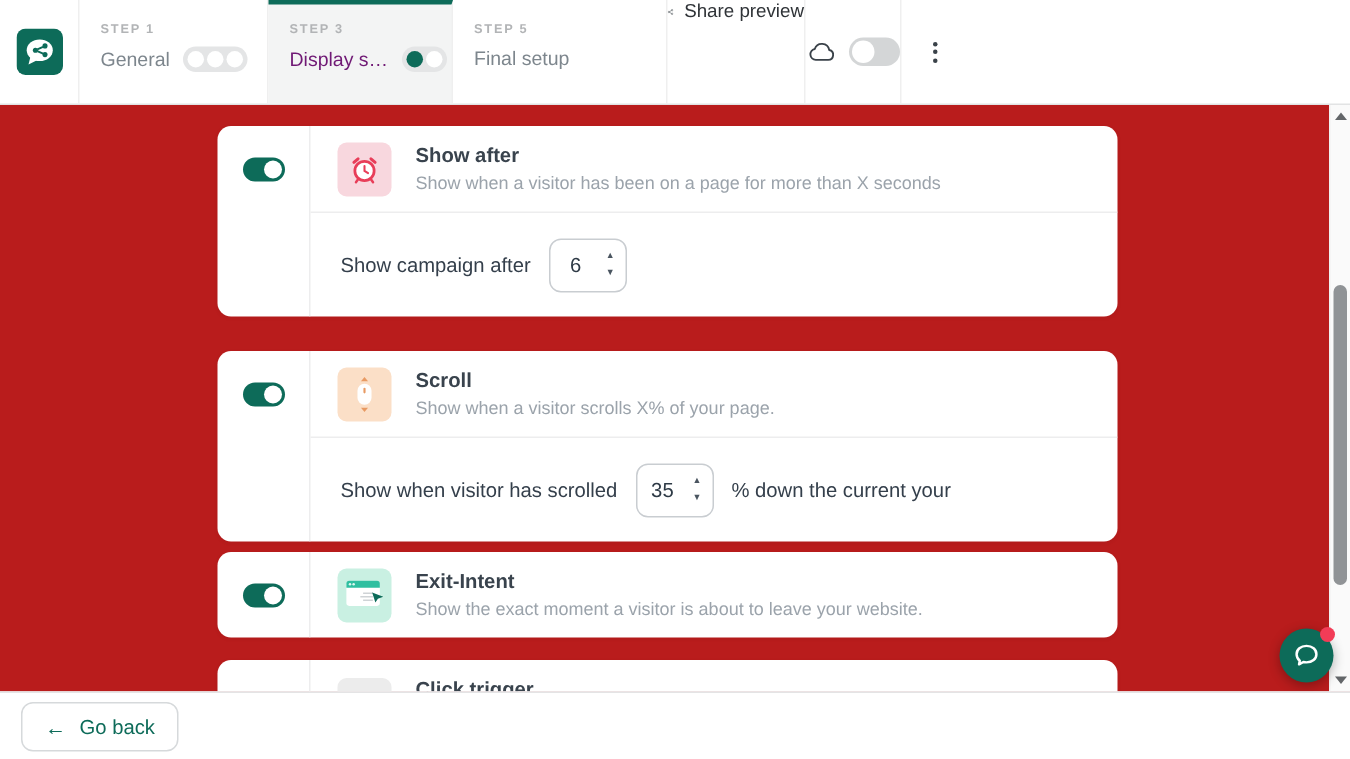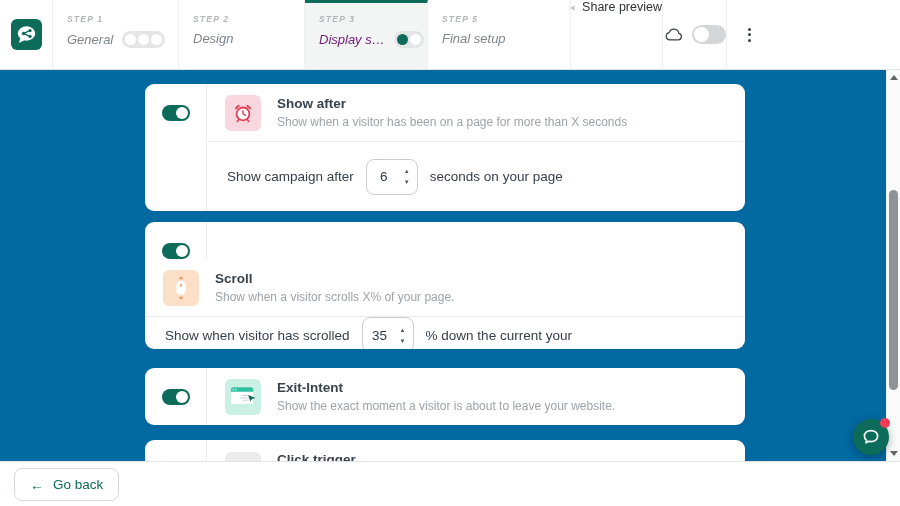--- a/index.html
+++ b/index.html
@@ -5,21 +5,21 @@
   * { margin:0; padding:0; box-sizing:border-box; }
   body { font-family:"Liberation Sans", sans-serif; background:#dfe3e6; }
   .app { position:relative; width:900px; height:506px; background:#f3f4f4; overflow:hidden; margin:0 auto; }
 
   
   .header { position:absolute; top:0; left:0; width:900px; height:70px; background:#fff;
             border-bottom:1px solid #e2e3e4; display:flex; z-index:5; }
   .hcell { border-right:1px solid #efefef; height:100%; position:relative; }
   .logo-cell { width:53px; display:flex; align-items:center; justify-content:center; }
   .logo { width:31px; height:31px; }
-  .tab { padding:14px 0 0 14px; cursor:pointer; overflow:hidden;font-style:italic; }
+  .tab { padding:14px 0 0 14px; cursor:pointer; overflow:hidden; }
   .tab .step-label { font-size:8.5px; letter-spacing:1.2px; color:#b2b4b6; font-weight:bold; margin-bottom:7px; white-space:nowrap; }
   .tab .tab-row { display:flex; align-items:center; gap:9px; }
   .tab .tab-name { font-size:13px; color:#7d868d; white-space:nowrap; }
   .tab[data-state="active"] { background:#f3f4f4; border-top:3px solid #0d6b59; padding-top:11px; }
   .tab[data-state="active"] .tab-name { color:#701a75; }
   .pill { background:#e4e5e6; border-radius:9px; height:17px; display:flex; align-items:center; gap:2px; padding:0 3px; flex:none; }
   .dot { width:11px; height:11px; border-radius:50%; display:inline-block; }
   .dot.off { background:#fff; }
   .dot.on { background:#0d6b59; }
   .dot.dim { background:#cfd0d1; }
@@ -34,21 +34,21 @@
   .toggle { width:28px; height:16px; border-radius:9px; position:relative; cursor:pointer; flex:none; }
   .toggle .knob { position:absolute; top:2px; width:12px; height:12px; border-radius:50%; background:#fff; }
   .toggle[data-state="on"] { background:#0d6b59; }
   .toggle[data-state="on"] .knob { right:2px; }
   .toggle[data-state="off"] { background:#d4d6d7; }
   .toggle[data-state="off"] .knob { left:2px; }
   .toggle.lg { width:34px; height:19px; border-radius:11px; }
   .toggle.lg .knob { width:15px; height:15px; }
 
   
-  .content { position:absolute; top:70px; left:0; width:900px; height:391px; background:#0369a1; overflow:hidden; }
+  .content { position:absolute; top:70px; left:0; width:900px; height:391px; background:#b91c1c; overflow:hidden; }
   .card { position:absolute; left:145px; width:600px; background:#fff; border-radius:9px;
           box-shadow:0 1px 3px rgba(0,0,0,.05); display:flex; overflow:hidden; }
   .toggle-col { width:62px; border-right:1px solid #ededee; display:flex; justify-content:center; padding-top:21px; flex:none; }
   .card-main { flex:1; display:flex; flex-direction:column; }
   .card-head { height:57px; display:flex; align-items:center; gap:16px; padding-left:18px; flex:none; }
   .icon-tile { width:36px; height:36px; border-radius:6px; display:flex; align-items:center; justify-content:center; flex:none; }
   .tile-pink { background:#f8d7de; }
   .tile-peach { background:#fbdfc7; }
   .tile-mint { background:#c9f0e2; }
   .tile-gray { background:#ececec; }
@@ -109,26 +109,20 @@
       <div class="tab-row">
         <span class="tab-name">General</span>
         <span class="pill">
             <span class="dot off"></span>
             <span class="dot off"></span>
             <span class="dot off"></span>
           </span>
       </div>
     </div>
 
-    <div class="hcell tab" style="width:126px" data-state="inactive">
-      <div class="step-label">STEP 2</div>
-      <div class="tab-row">
-        <span class="tab-name">Design</span>
-      </div>
-    </div>
 
     <div class="hcell tab" style="width:123px" data-state="active">
       <div class="step-label">STEP 3</div>
       <div class="tab-row">
         <span class="tab-name">Display s…</span>
         <span class="pill">
             <span class="dot on"></span>
             <span class="dot off"></span>
           </span>
       </div>
@@ -195,26 +189,25 @@
         </div>
         <div class="card-setting">
           <span class="setting-text">Show campaign after</span>
           <div class="num-input">
             <span class="num-value">6</span>
             <div class="spin">
               <span>▲</span>
               <span>▼</span>
             </div>
           </div>
-          <span class="setting-text">seconds on your page</span>
-        </div>
-      </div>
-    </div>
-
-    <div class="card" style="top:152px; height:127px;flex-direction:column;">
+        </div>
+      </div>
+    </div>
+
+    <div class="card" style="top:164px; height:127px;">
       <div class="toggle-col">
         <div class="toggle" data-state="on">
             <div class="knob"></div>
           </div>
       </div>
       <div class="card-main">
         <div class="card-head">
           <div class="icon-tile tile-peach">
             <svg width="18" height="26" viewBox="0 0 20 28">
               <path d="M10 1 L12.6 4.2 H7.4 Z" fill="#e89a63"></path>

